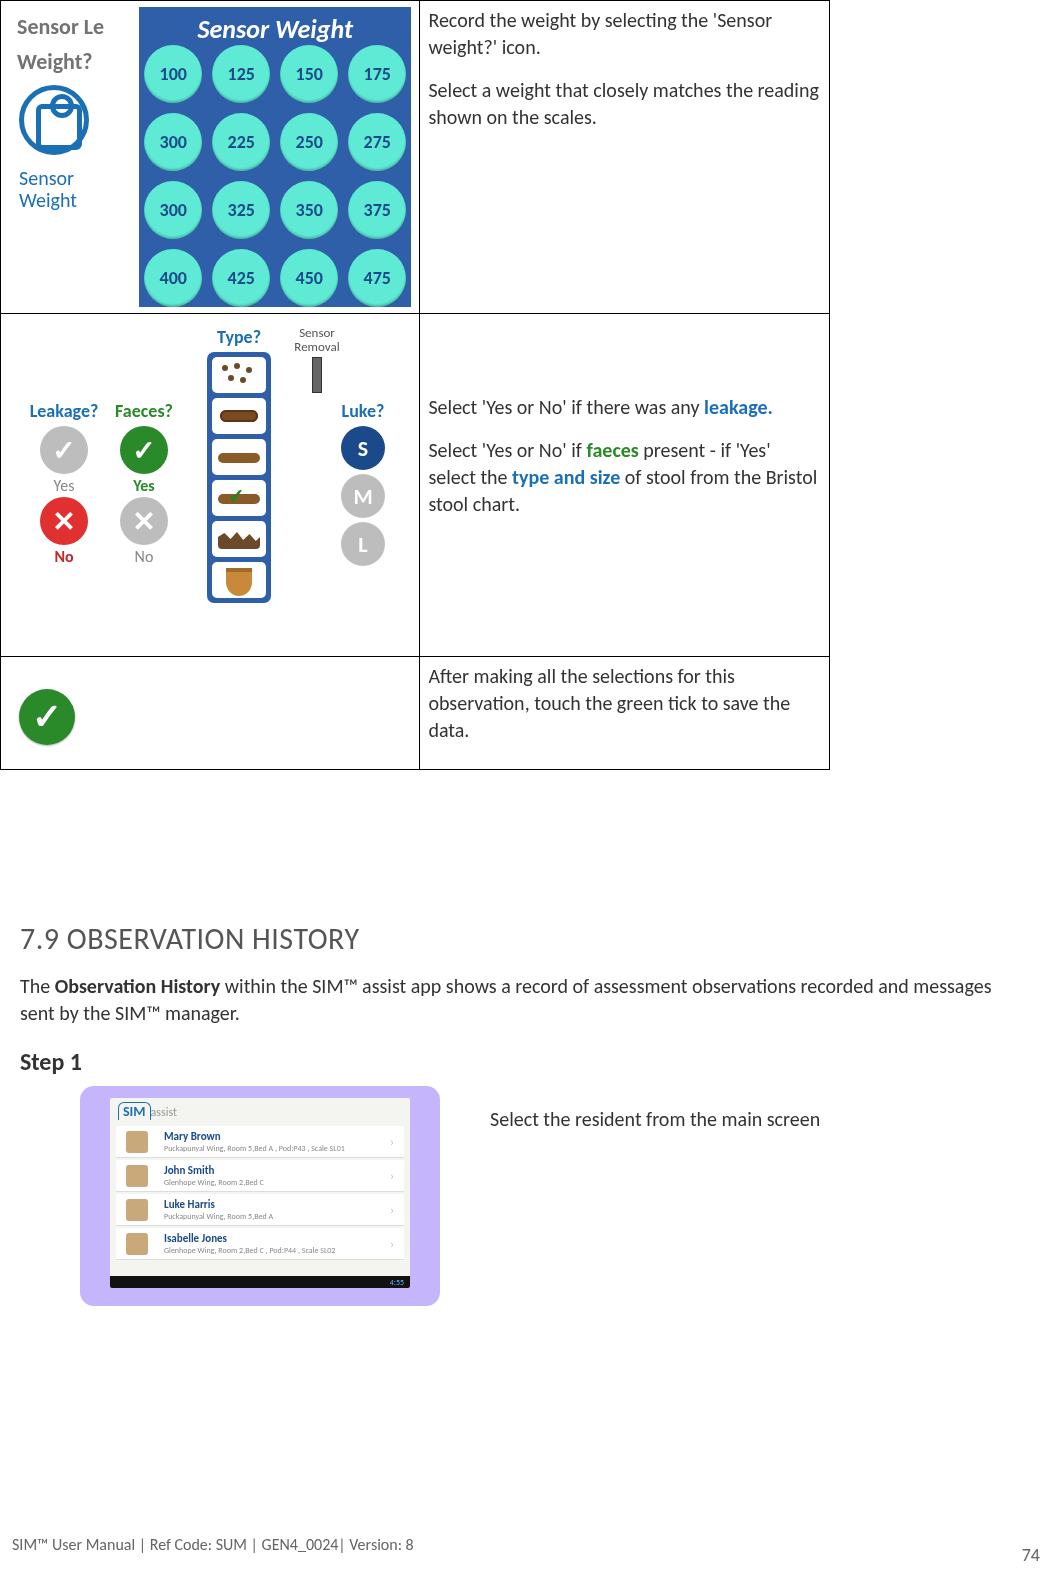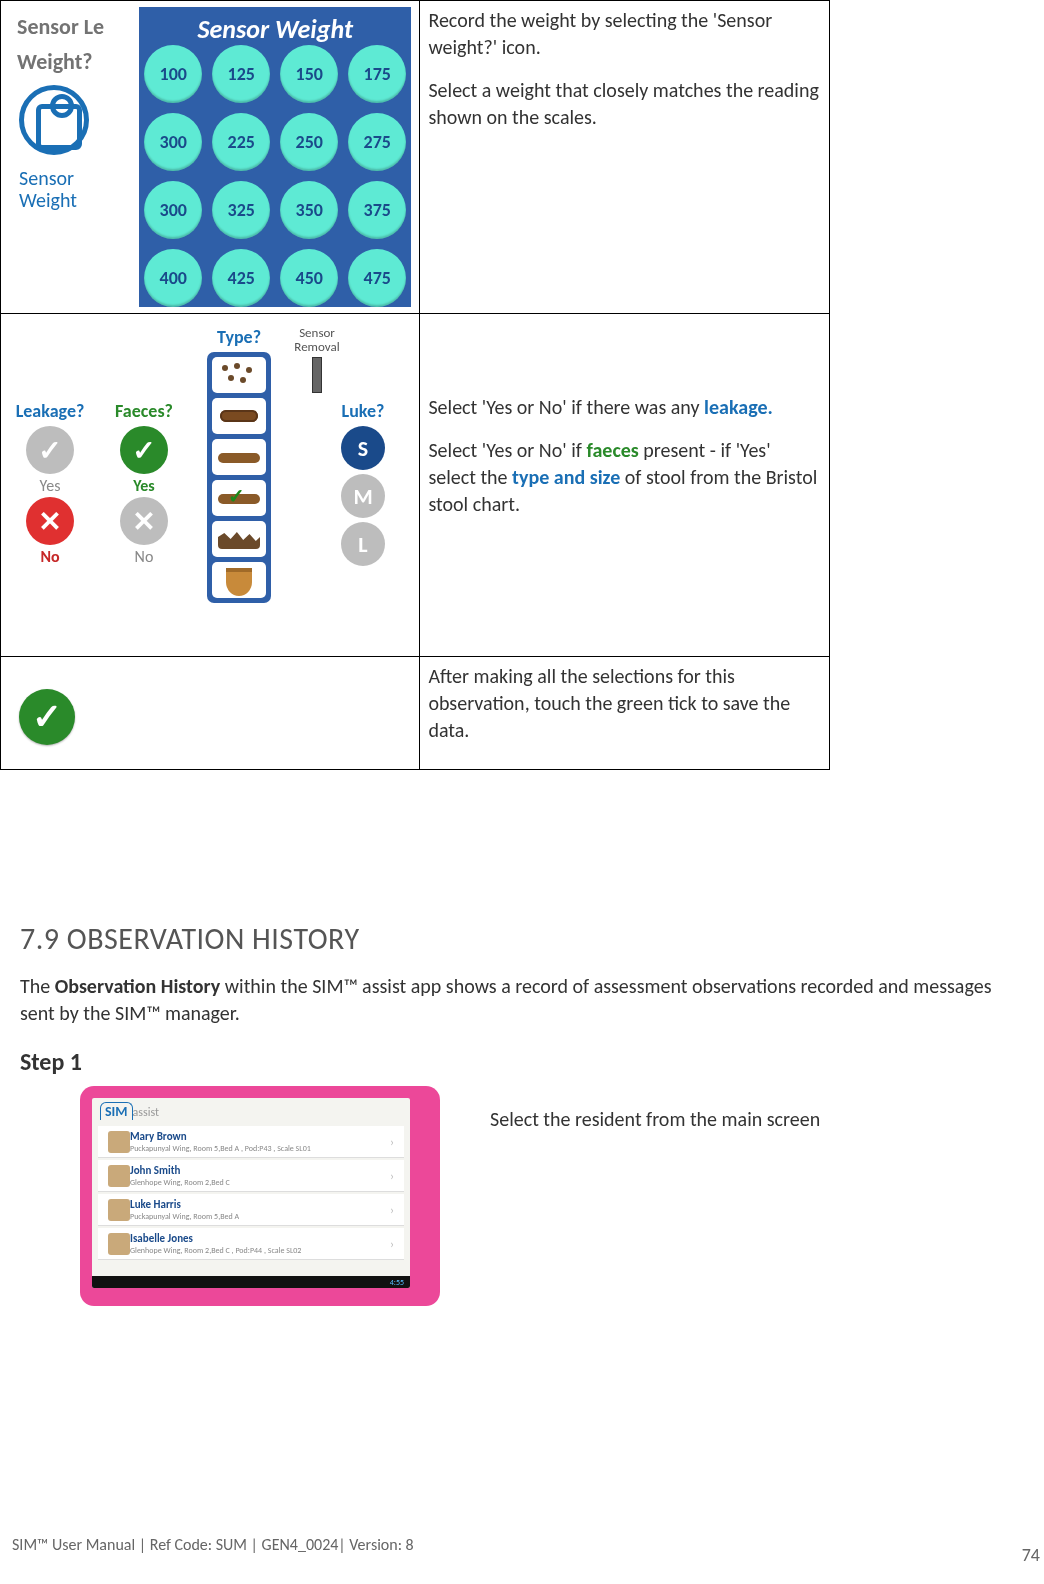--- a/index.html
+++ b/index.html
@@ -67,21 +67,21 @@
   .weight-btn {
     width:58px; height:58px; border-radius:50%; background:#5eead4;
     color:#1a4a8a; font-weight:bold; font-size:18px;
     display:flex; align-items:center; justify-content:center;
     box-shadow: inset 0 -2px 2px rgba(0,0,0,.2);
   }
 
   
   .opt-col { position:absolute; top:80px; width:70px; text-align:center; }
   .opt-col .hdr { font-size:18px; font-weight:bold; margin-bottom:4px; }
-  .leak { left:6px;text-align:center; } .leak .hdr{ color:#1a6fb5; }
+  .leak { left:20px;text-align:center; } .leak .hdr{ color:#1a6fb5; }
   .faec { left:100px; } .faec .hdr{ color:#2a8a2a; }
   .circle-ico {
     width:48px; height:48px; border-radius:50%; margin:2px auto;
     display:flex; align-items:center; justify-content:center;
     font-size:28px; color:#fff; font-weight:bold;
   }
   .tick-grey { background:#bdbdbd; }
   .tick-green { background:#2a8a2a; }
   .cross-red { background:#e03030; }
   .cross-grey { background:#bdbdbd; }
@@ -127,29 +127,29 @@
     box-shadow:0 1px 2px rgba(0,0,0,.3);
   }
 
   
   .section { margin: 150px 0 0 20px; width: 1010px; }
   .section h2 { font-size: 30px; font-weight: 400; color:#555; margin-bottom:16px; letter-spacing:0.5px; }
   .section p { font-size:20px; line-height:1.35; margin-bottom:20px; }
   .step { font-weight:bold; font-size:24px; margin-bottom:10px; }
   .step-row { display:flex; gap:50px; align-items:flex-start; }
   .tablet {
-    width:360px; height:220px; background:#ec4899; border-radius:14px; padding:12px 30px 18px 12px;
+    width:360px; height:220px; background:#c4b5fd; border-radius:14px; padding:12px 30px 18px 30px;
     margin-left:60px; position:relative;
   }
   .tablet-screen { width:100%; height:100%; background:#f4f4f0; border-radius:2px; overflow:hidden; display:flex; flex-direction:column; }
   .app-logo { padding:4px 8px; font-size:14px; font-weight:bold; }
   .app-logo .sim { color:#1a6fb5; border:1px solid #1a6fb5; border-bottom:none; border-radius:6px 6px 0 0; padding:0 4px; display:inline-block; }
   .app-logo .assist { color:#999; font-weight:normal; font-size:12px; }
   .resident-row {
-    display:flex; align-items:center; gap:0; padding:4px 10px; border-bottom:1px solid #ddd;
+    display:flex; align-items:center; gap:16px; padding:4px 10px; border-bottom:1px solid #ddd;
     background:#fff; margin:2px 6px; font-size:10px;
   }
   .avatar { width:22px; height:22px; background:#c9a97a; border-radius:3px; flex-shrink:0; }
   .rn { color:#1a4a8a; font-weight:bold; font-size:11px; }
   .rd { color:#888; font-size:8px; }
   .chev { margin-left:auto; color:#bbb; font-size:12px; }
   .statusbar { margin-top:auto; height:12px; background:#111; color:#5bf; font-size:8px; text-align:right; padding:1px 6px;}
 
   .footer {
     position:absolute; left:12px; bottom:30px; font-size:16px; color:#666;

